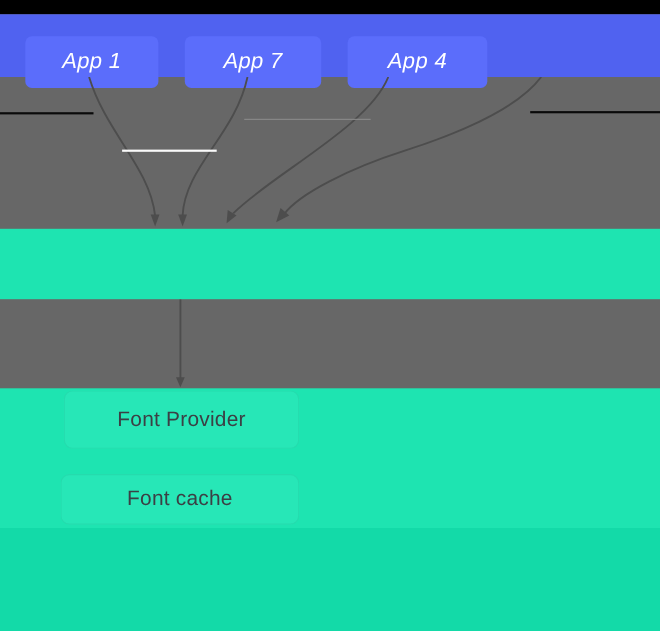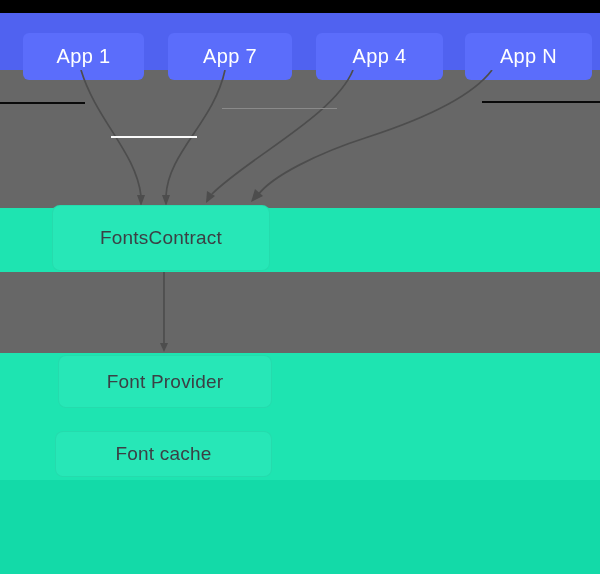--- a/index.html
+++ b/index.html
@@ -18,21 +18,21 @@
   html,body{background:#fff;}
   body{font-family:"Liberation Sans","DejaVu Sans",sans-serif;}
   .stage{
     position:relative;
     width:600px;height:574px;
     background:var(--background-gray);
     overflow:hidden;
   }
   .abs{position:absolute;}
   .top-strip{left:0;top:0;width:600px;height:13px;background:var(--top-strip);}
-  .app-bar{left:0;top:13px;width:600px;height:57px;background:var(--app-bar);}
+  .app-bar{left:0;top:13px;width:600px;height:57px;background:var(--app-bar);font-style:italic;}
   .app-box{
     top:20px;height:47px;border-radius:6px;
     background:var(--app-box);
     display:flex;align-items:center;justify-content:center;
   }
   .app-box .lbl{
     color:var(--text-light);font-size:20px;letter-spacing:.3px;
   }
   .app-1{left:23px;width:121px;}
   .app-2{left:168px;width:124px;}
@@ -77,45 +77,39 @@
   <div class="abs app-bar">
     <div class="abs app-box app-1">
       <span class="lbl">App 1</span>
     </div>
     <div class="abs app-box app-2">
       <span class="lbl">App 7</span>
     </div>
     <div class="abs app-box app-3">
       <span class="lbl">App 4</span>
     </div>
-    <div class="abs app-box app-n">
-      <span class="lbl">App N</span>
-    </div>
   </div>
 
   <svg class="abs funnel-svg" viewBox="0 70 600 138" xmlns="http://www.w3.org/2000/svg" aria-hidden="true">
     <path class="curve" d="M81,70 C96,120 136,152 141,196"></path>
     <path class="head" d="M137,195 L145,195 L141,206 Z"></path>
     <path class="curve" d="M225,70 C214,122 168,152 166,196"></path>
     <path class="head" d="M162,195 L170,195 L166,206 Z"></path>
     <path class="curve" d="M353,70 C335,115 248,158 212,194"></path>
     <path class="head" d="M207,191 L215,196 L206,203 Z"></path>
     <path class="curve" d="M492,70 C468,102 408,124 368,137 C318,153 272,176 258,195"></path>
     <path class="head" d="M255,189 L263,196 L251,202 Z"></path>
   </svg>
 
   <div class="abs artifact black" style="left:0;top:102px;width:85px;"></div>
   <div class="abs artifact black" style="left:482px;top:101px;width:118px;"></div>
   <div class="abs artifact light" style="left:222px;top:108px;width:115px;"></div>
   <div class="abs artifact white" style="left:111px;top:136px;width:86px;"></div>
 
   <div class="abs teal-bar-contract"></div>
-  <div class="abs node contract-node">
-    <span class="lbl">FontsContract</span>
-  </div>
 
   <svg class="abs down-arrow-svg" viewBox="0 272 600 81" xmlns="http://www.w3.org/2000/svg" aria-hidden="true">
     <line x1="164" y1="272" x2="164" y2="344"></line>
     <path d="M160,343 L168,343 L164,352 Z"></path>
   </svg>
 
   <div class="abs teal-zone-provider"></div>
   <div class="abs node cache-node">
     <span class="lbl">Font cache</span>
   </div>

